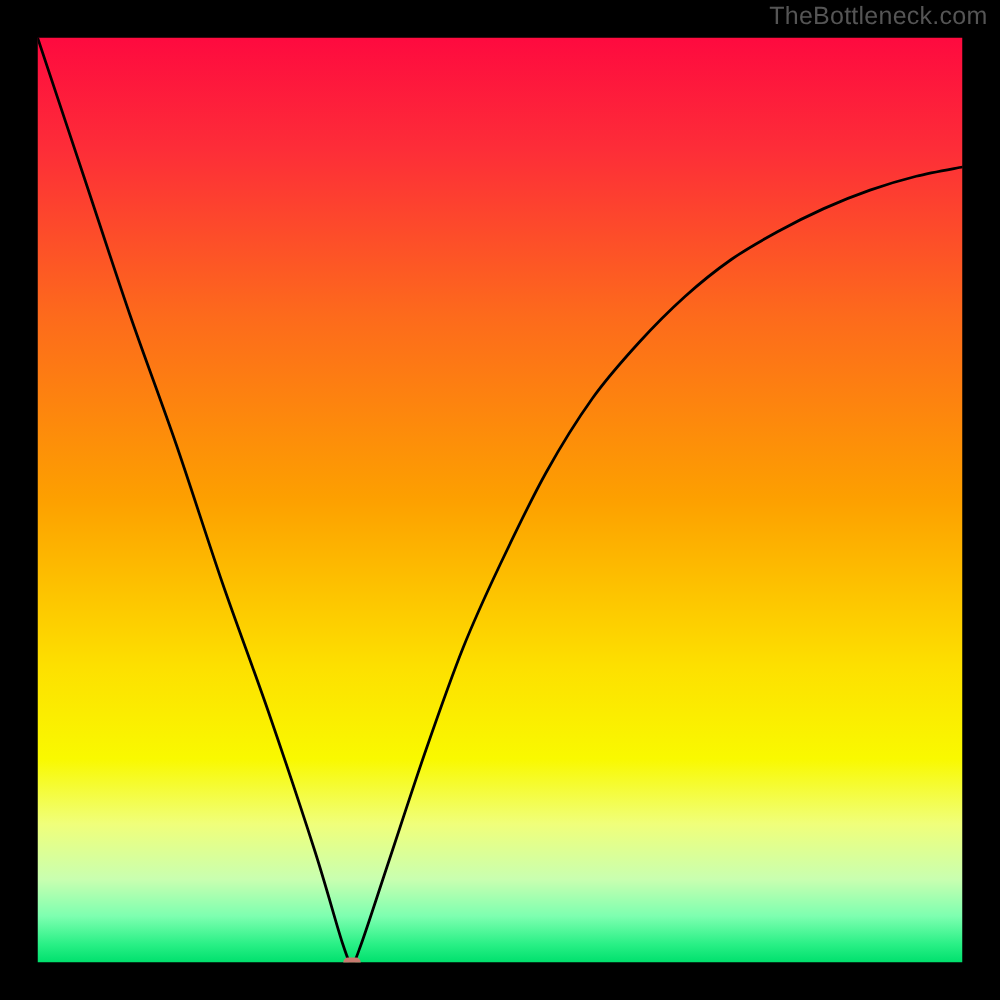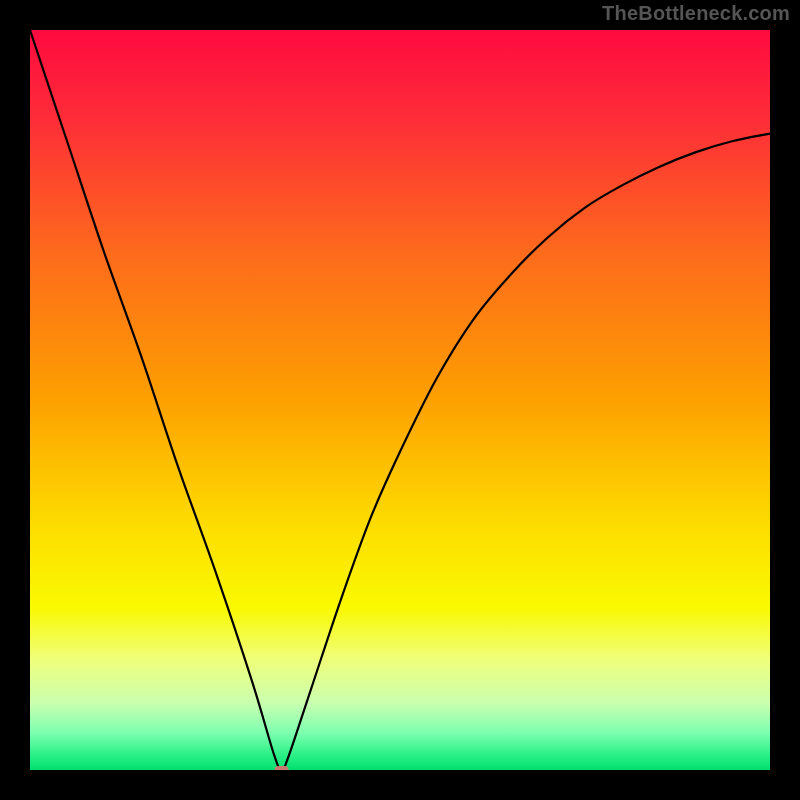--- a/index.html
+++ b/index.html
@@ -16,21 +16,21 @@
     width: 800px;
     height: 800px;
     background: #000;
   }
   .watermark {
     position: absolute;
     top: 2px;
     right: 10px;
     color: #555;
     font-size: 20px;
-    font-weight: 700;
+    font-weight: 400;
     z-index: 5;
     letter-spacing: 0.2px;
   }
   .plot-wrap {
     position: absolute;
     left: 30px;
     top: 30px;
     width: 740px;
     height: 740px;
   }

